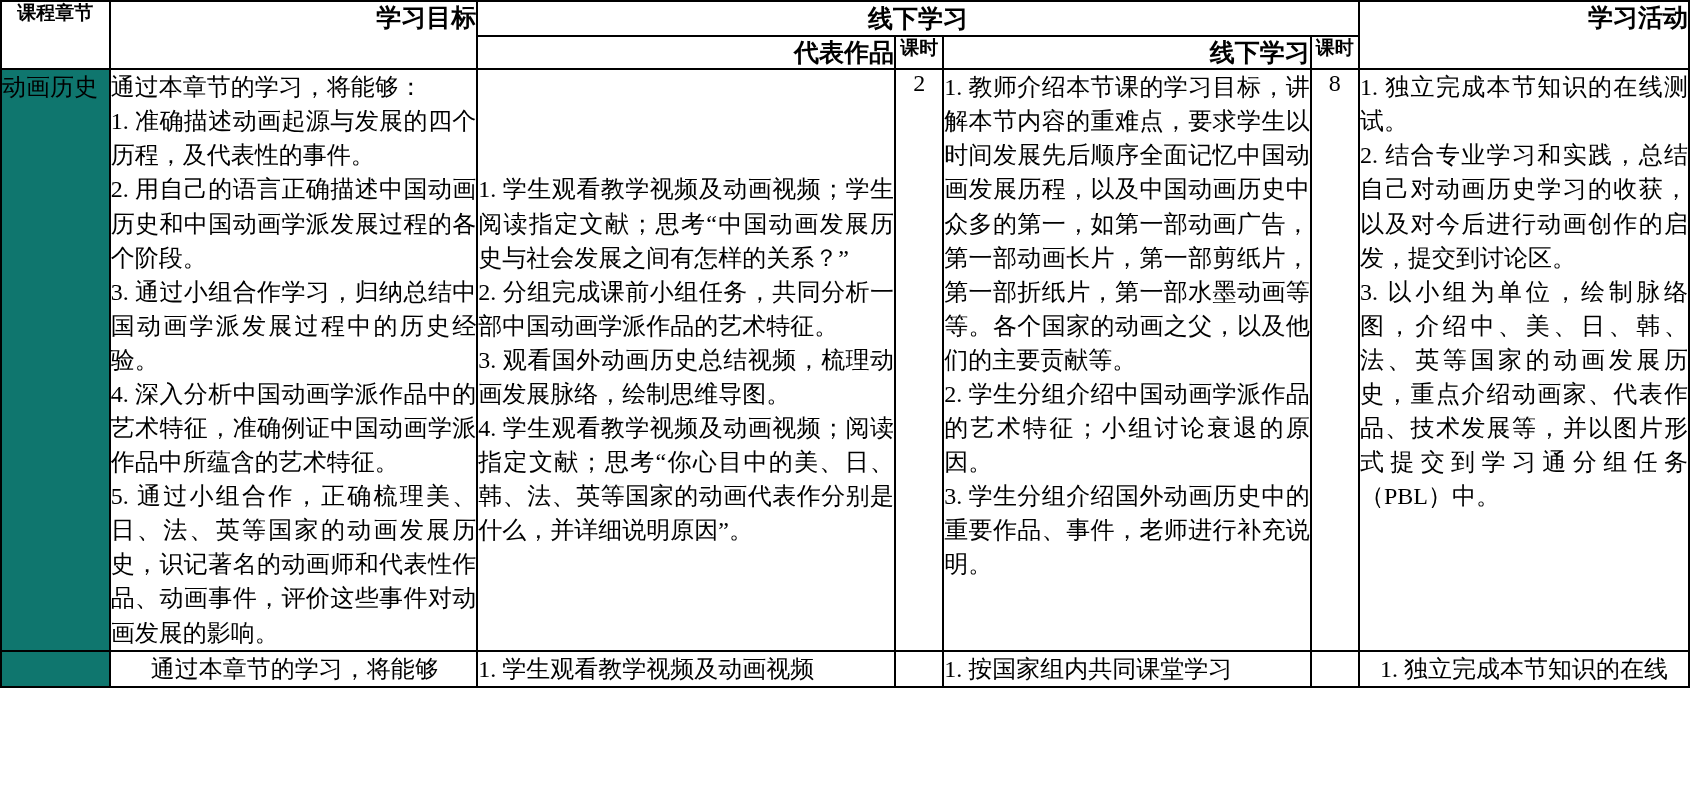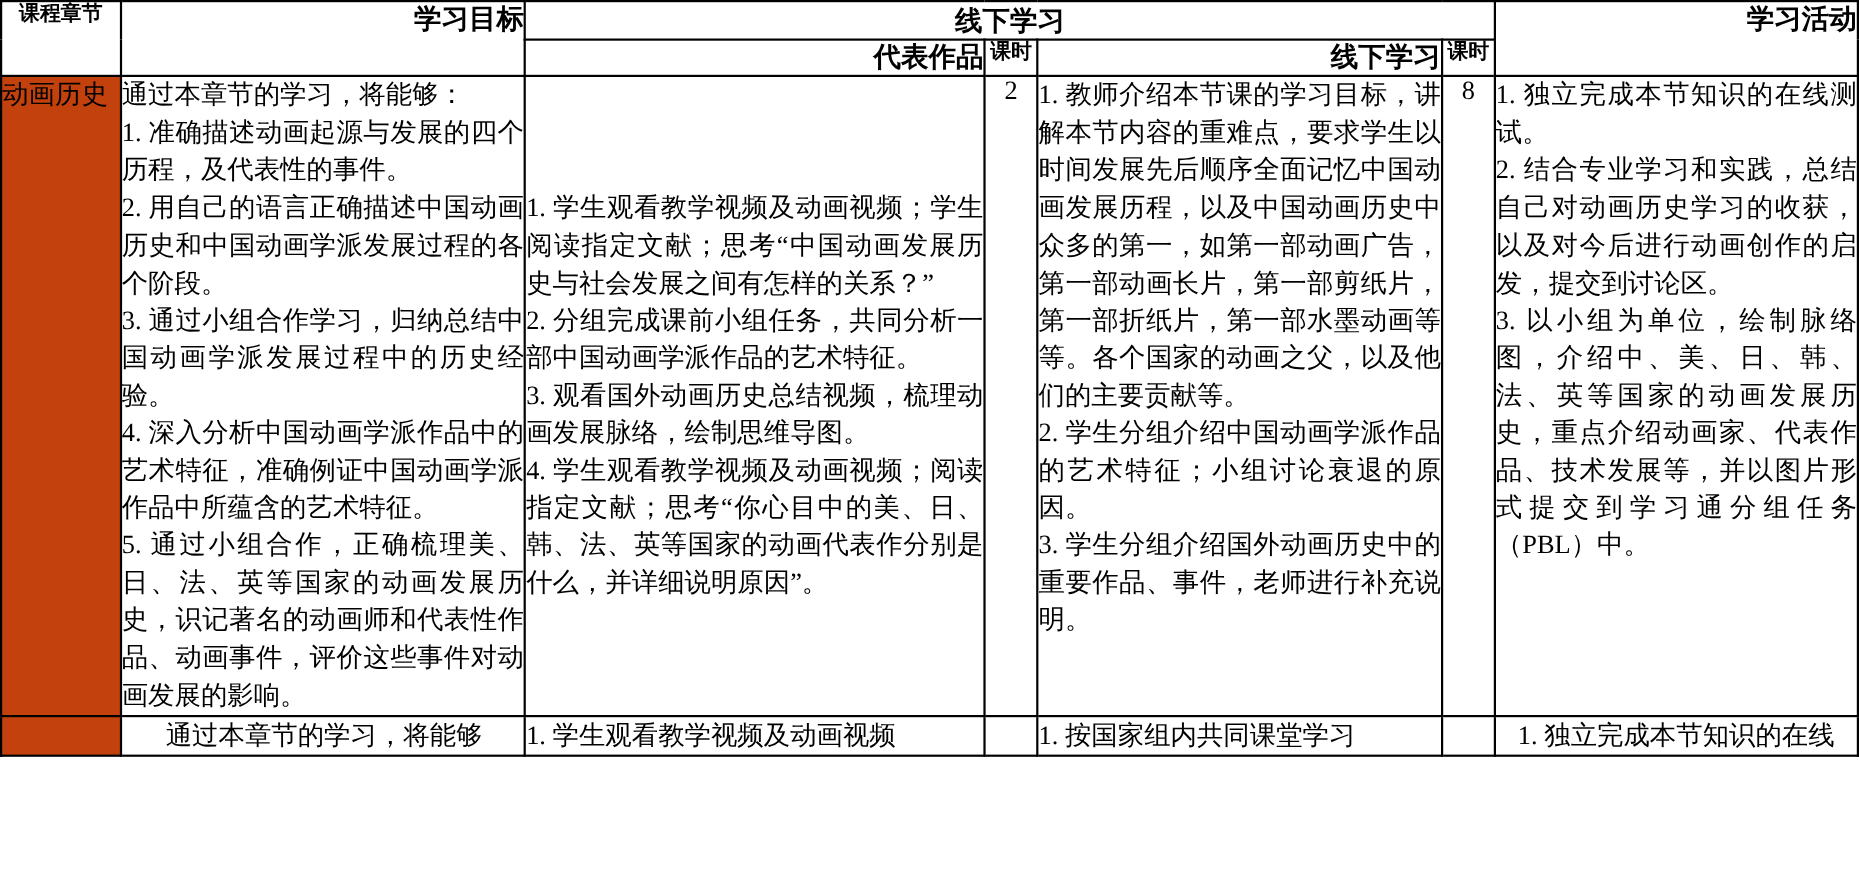--- a/index.html
+++ b/index.html
@@ -55,21 +55,21 @@
     word-break: break-all;
   }
   td.cell {
     font-size: 24px;
     line-height: 1.42;
     padding: 4px 6px 6px 6px;
     text-align: justify;
     text-justify: inter-ideograph;
   }
   td.chapter-cell {
-    background: #c2410c;
+    background: #0f766e;
     vertical-align: middle;
     text-align: left;
     font-size: 24px;
     line-height: 1.42;
     padding: 4px 6px;
   }
   td.mid {
     vertical-align: middle;
     text-align: center;
     font-size: 24px;

